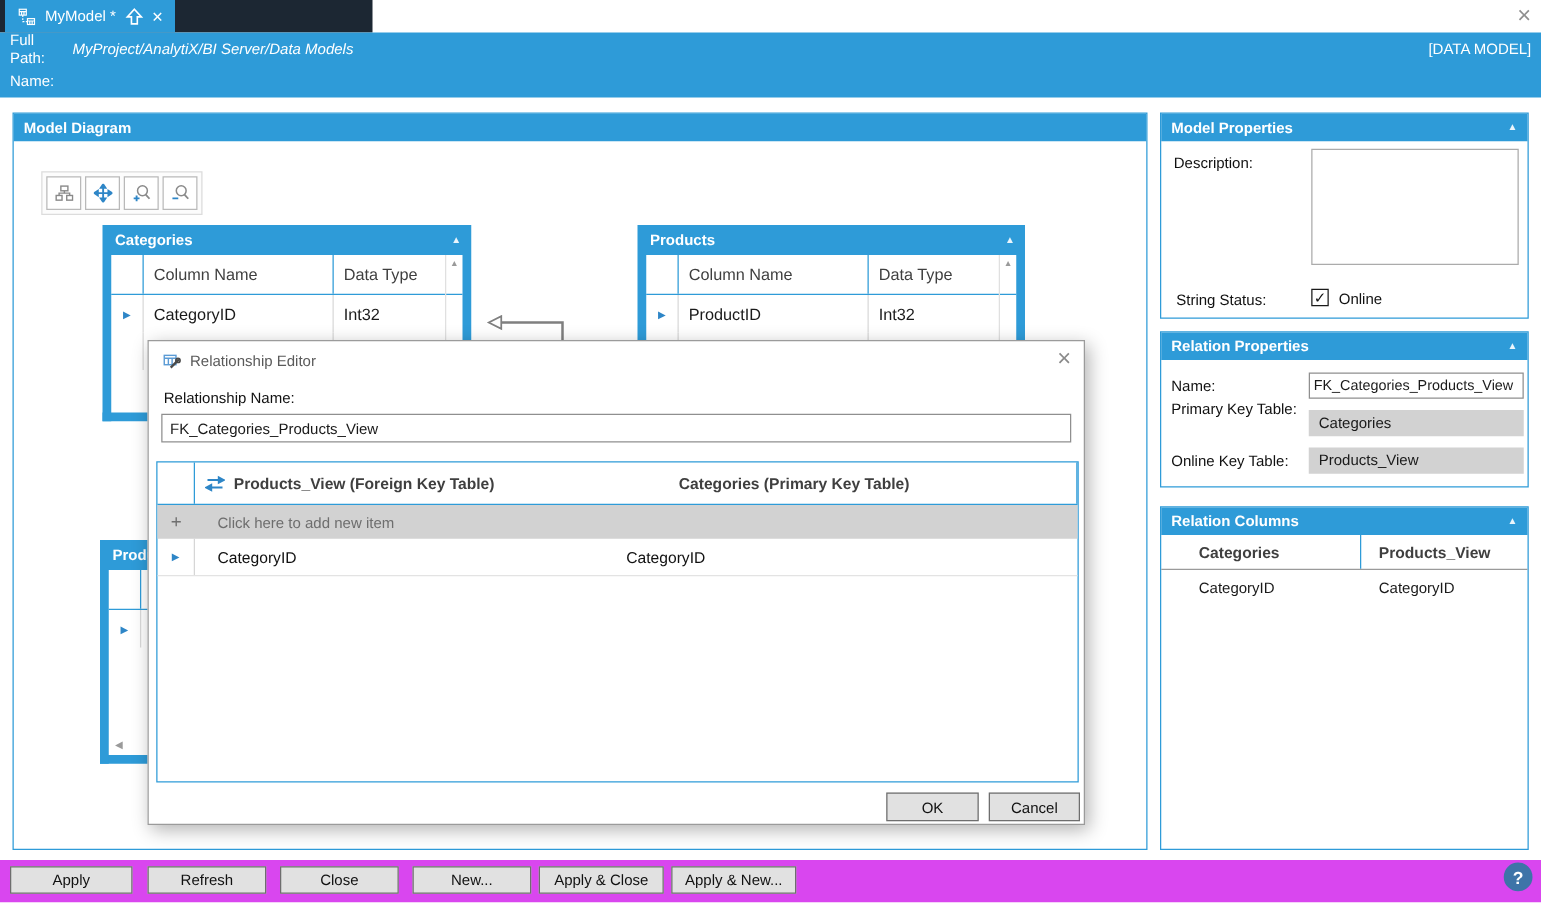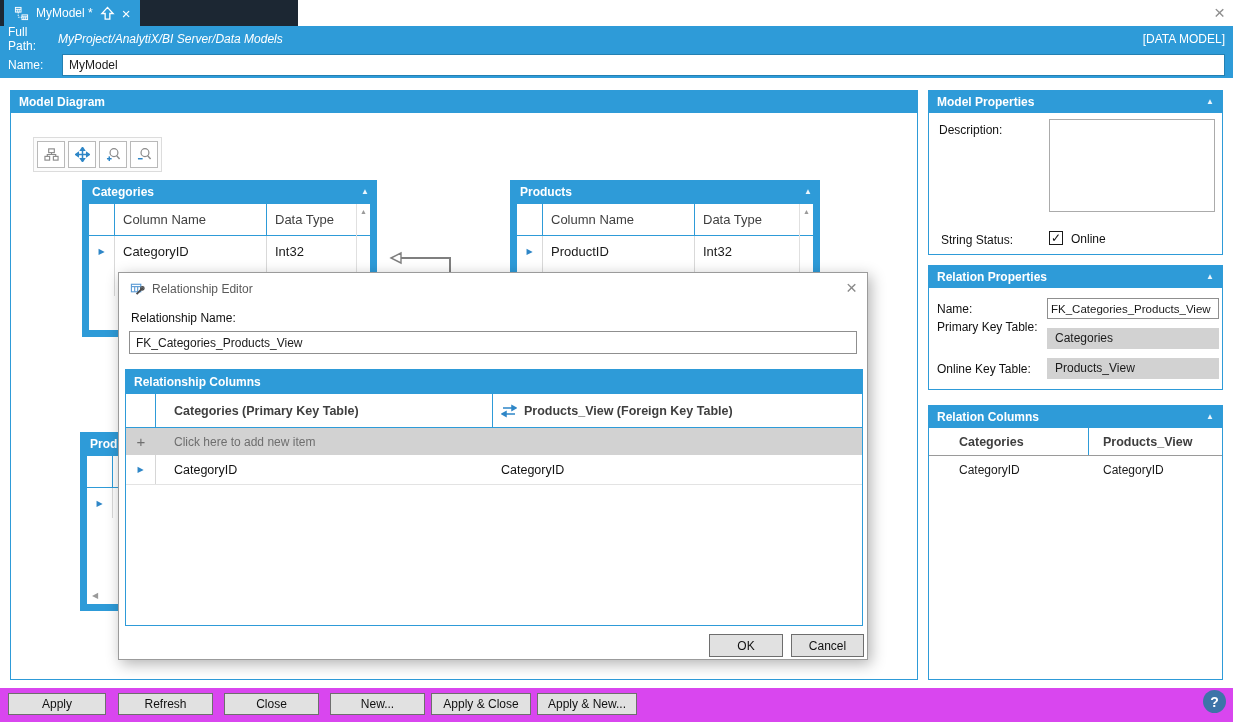--- a/index.html
+++ b/index.html
@@ -172,21 +172,20 @@
 </div>
 
 <div class="abs bluebar bar-fullpath">
   <span class="bar-label">Full Path:</span>
   <span class="path-value">MyProject/AnalytiX/BI Server/Data Models</span>
   <span class="bar-badge">[DATA MODEL]</span>
 </div>
 
 <div class="abs bluebar bar-name">
   <span class="bar-label">Name:</span>
-  <input class="name-input" type="text" value="MyModel" style="">
 </div>
 
 <div class="abs panel diagram-panel">
   <div class="panel-header">
     <span>Model Diagram</span>
   </div>
 
   <div class="abs dg-toolbar">
     <div class="tbtn">
       <svg class="icon16" viewBox="0 0 16 16">
@@ -326,35 +325,34 @@
     <line x1="7" y1="14" x2="14" y2="7" stroke="#4a4a4a" stroke-width="2"></line>
     <circle cx="13.2" cy="7.8" r="1.8" fill="none" stroke="#4a4a4a" stroke-width="1.4"></circle>
   </svg>
   <span class="dlg-title-text">Relationship Editor</span>
   <span class="dlg-close">×</span>
 
   <span class="dlg-label">Relationship Name:</span>
   <input class="dlg-input" type="text" value="FK_Categories_Products_View" style="">
 
   <div class="relcols">
-    <div class="rc-header">Relationship Columns</div>
     <div class="rc-gridhead">
       <div class="rcell rc-m"></div>
-      <div class="rcell rc-c1">Categories (Primary Key Table)</div>
       <div class="rcell rc-c2">
         <svg width="16" height="14" viewBox="0 0 16 14">
           <g stroke="#2e86c7" stroke-width="1.5" fill="#2e86c7">
             <line x1="2" y1="4" x2="12" y2="4"></line>
               <polygon points="15,4 11,1.8 11,6.2"></polygon>
             <line x1="14" y1="10" x2="4" y2="10"></line>
               <polygon points="1,10 5,7.8 5,12.2"></polygon>
           </g>
         </svg>
         <span>Products_View (Foreign Key Table)</span>
       </div>
+      <div class="rcell rc-c1">Categories (Primary Key Table)</div>
     </div>
     <div class="rc-addrow">
       <div class="rc-m">+</div>
       <div class="add-text">Click here to add new item</div>
     </div>
     <div class="rc-datarow">
       <div class="rc-m">
           <span class="marker">▶</span>
         </div>
       <div class="rc-c1">CategoryID</div>

